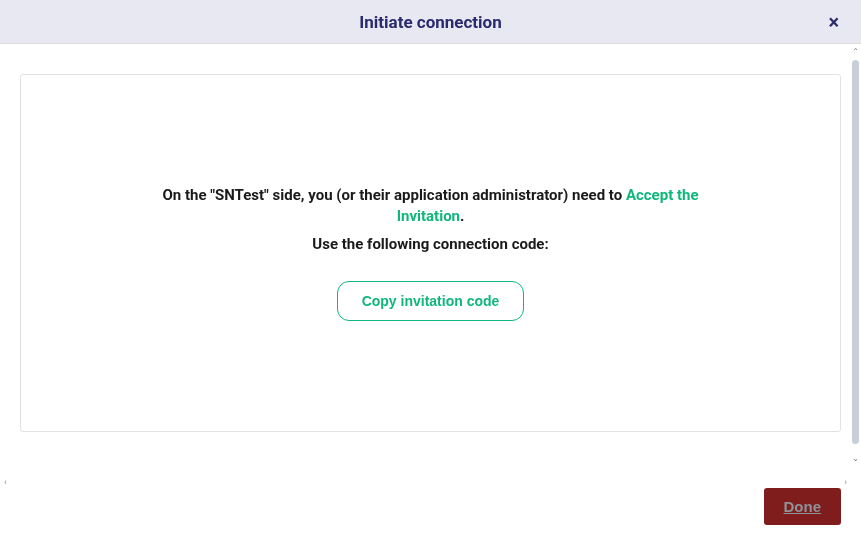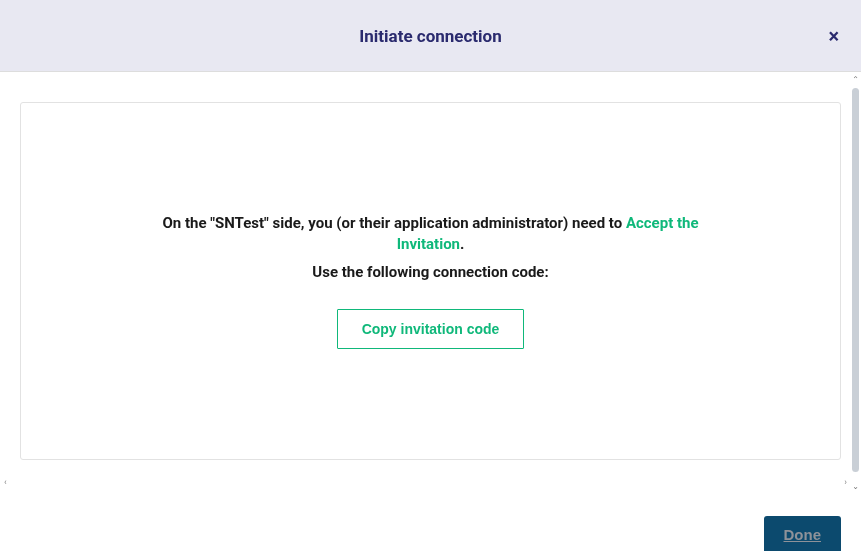--- a/index.html
+++ b/index.html
@@ -9,21 +9,21 @@
     }
     body {
       font-family: -apple-system, BlinkMacSystemFont, "Segoe UI", Roboto, Helvetica, Arial, sans-serif;
       width: 861px;
       height: 551px;
       overflow: hidden;
       background: #fff;
     }
     .header {
       background: #e8e8f2;
-      height: 72px;
+      height: 44px;
       position: relative;
       display: flex;
       align-items: center;
       justify-content: center;
       border-bottom: 1px solid #ddd;
     }
     .header-title {
       color: #2a2a6e;
       font-size: 17px;
       font-weight: 700;
@@ -118,32 +118,32 @@
       margin-top: 8px;
     }
     .copy-button {
       margin-top: 28px;
       border: 1.5px solid #0fb87a;
       background: #fff;
       color: #0fb87a;
       font-size: 14px;
       font-weight: 600;
       padding: 11px 24px;
-      border-radius: 1px;
+      border-radius: 12px;
       cursor: pointer;
     }
     .footer {
       height: 60px;
       display: flex;
       justify-content: flex-end;
       align-items: center;
       padding-right: 20px;
     }
     .done-button {
-      background: #0c4a6e;
+      background: #7f1d1d;
       color: #8e9299;
       border: none;
       font-size: 15px;
       font-weight: 600;
       padding: 10px 20px;
       border-radius: 3px;
       cursor: pointer;
       text-decoration: underline;
     }
   </style>

